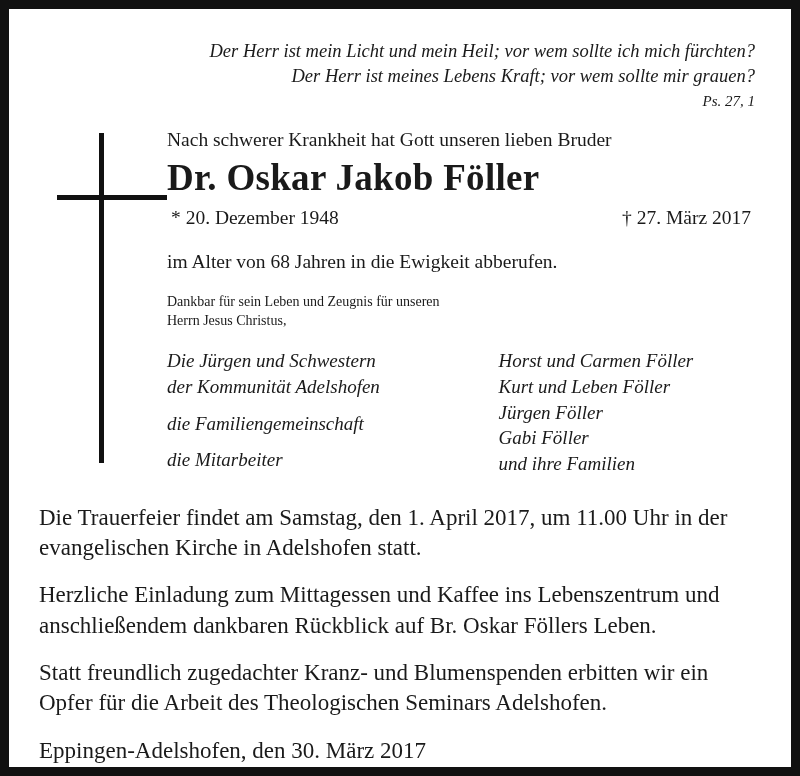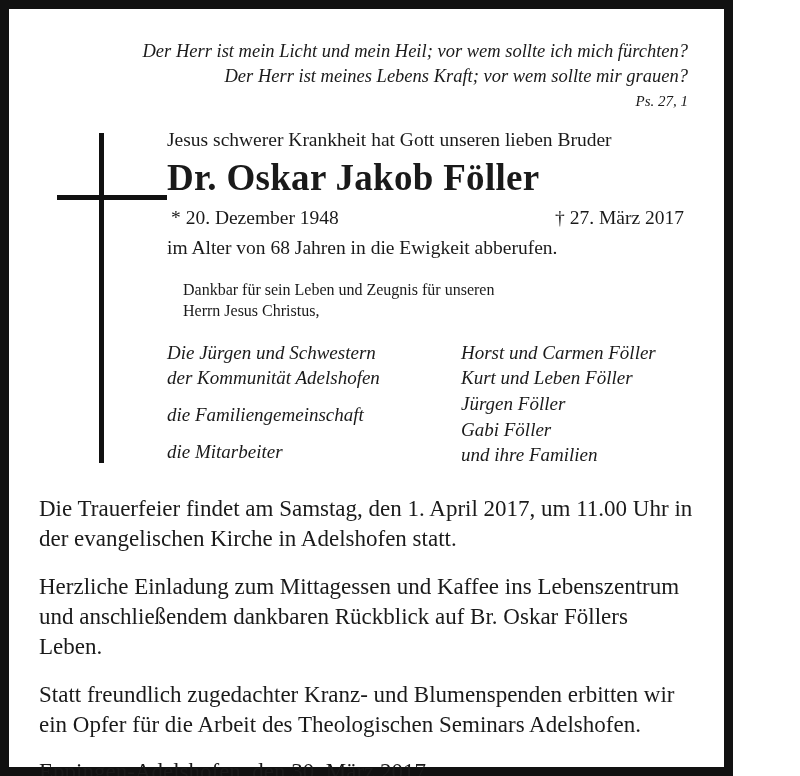--- a/index.html
+++ b/index.html
@@ -8,21 +8,21 @@
     background: #ffffff;
   }
   body {
     width: 800px;
     height: 776px;
     font-family: "Liberation Serif", serif;
     color: #1a1a1a;
   }
   .obituary {
     box-sizing: border-box;
-    width: 733px;
+    width: 800px;
     height: 776px;
     border: 9px solid #111111;
     background: #ffffff;
     padding: 26px 30px 18px 30px;
     position: relative;
   }
 
   
   .verse {
     text-align: right;
@@ -88,32 +88,31 @@
     font-weight: bold;
     letter-spacing: 0.3px;
     margin: 6px 0 10px 0;
     line-height: 1.05;
   }
   .dates-row {
     display: flex;
     justify-content: space-between;
     font-size: 19.5px;
     padding: 0 8px 0 4px;
-    margin-bottom: 8px;
+    margin-bottom: 22px;
   }
   .age-line {
     font-size: 19.5px;
     text-align: left;
     margin-bottom: 20px;
   }
   .thanks {
-    font-size: 16px;
+    font-size: 14px;
     line-height: 1.32;
     margin-bottom: 18px;
-    margin-left: 16px;
   }
 
   
   .signers {
     display: flex;
     font-style: italic;
     font-size: 19px;
     line-height: 1.35;
   }
   .signers-left {
@@ -159,21 +158,21 @@
 
     <div class="cross-col">
       <div class="cross">
         <div class="cross-vert"></div>
         <div class="cross-horiz"></div>
       </div>
     </div>
 
     <div class="text-col">
 
-      <div class="intro-line">Jesus schwerer Krankheit hat Gott unseren lieben Bruder</div>
+      <div class="intro-line">Nach schwerer Krankheit hat Gott unseren lieben Bruder</div>
 
       <div class="deceased-name">Dr. Oskar Jakob Föller</div>
 
       <div class="dates-row">
         <span>* 20. Dezember 1948</span>
         <span>† 27. März 2017</span>
       </div>
 
       <div class="age-line">im Alter von 68 Jahren in die Ewigkeit abberufen.</div>
 

